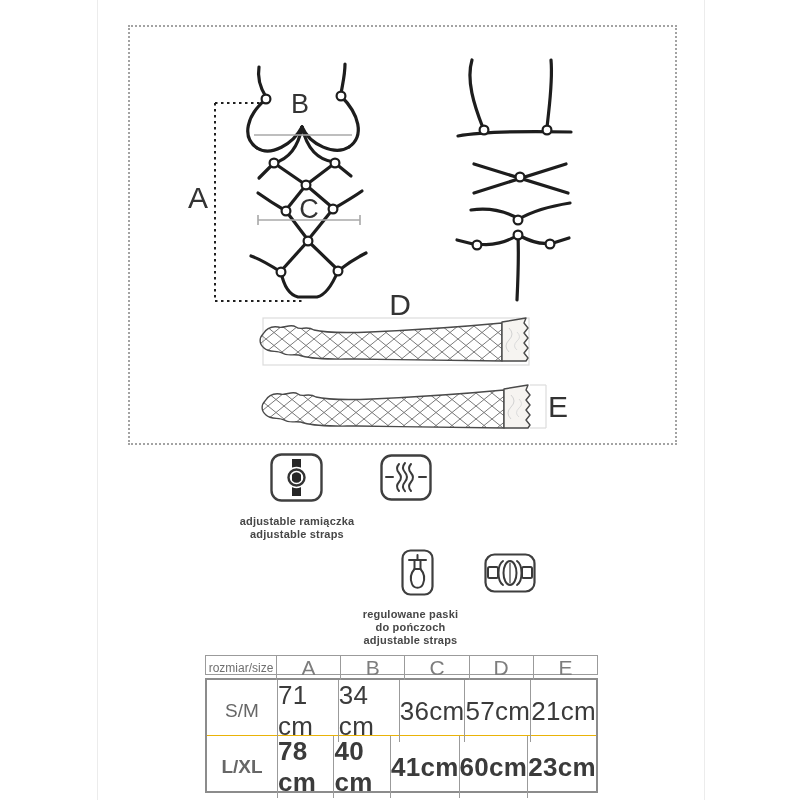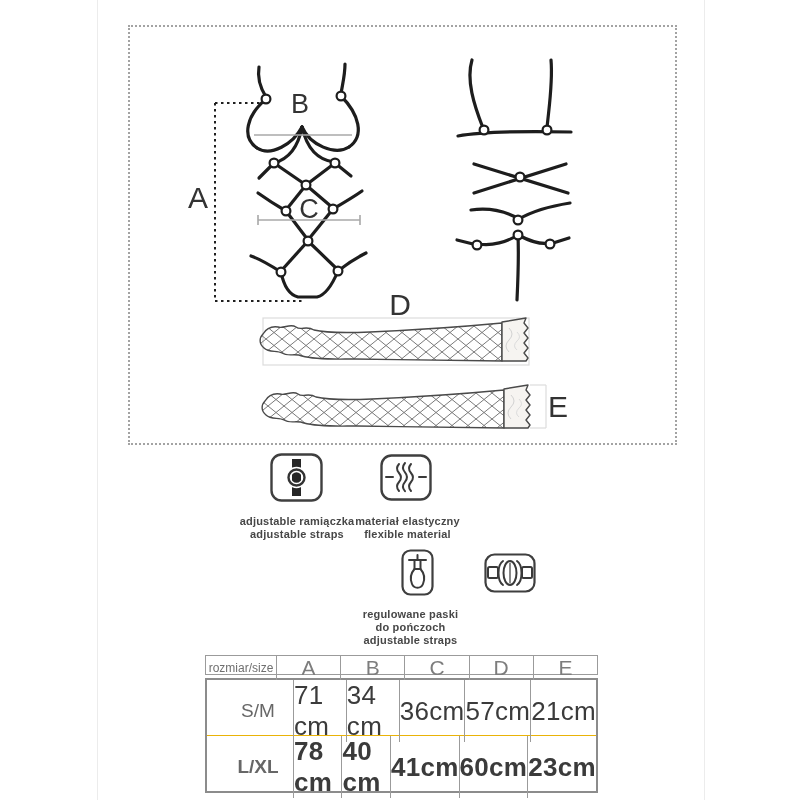--- a/index.html
+++ b/index.html
@@ -14,21 +14,21 @@
   .caption{position:absolute;text-align:center;color:#474747;font-size:11px;
         line-height:13px;font-weight:600;letter-spacing:0.2px;}
 
   .size-table{position:absolute;left:205px;top:655px;width:393px;}
   .st-header{display:grid;grid-template-columns:70px repeat(5,1fr);height:20px;
         border:1px solid #9b9b9b;box-sizing:border-box;}
   .st-hcell{display:flex;align-items:center;justify-content:center;color:#7d7d7d;
         font-size:21px;border-left:1px solid #9b9b9b;}
   .st-hcell.firstcol{border-left:none;font-size:12px;color:#6f6f6f;}
   .st-body{margin-top:3px;border:2px solid #8c8c8c;box-sizing:border-box;}
-  .st-row{display:grid;grid-template-columns:70px repeat(5,1fr);height:55px;padding-left:16px;}
+  .st-row{display:grid;grid-template-columns:70px repeat(5,1fr);height:55px;}
   .st-row.second{border-top:1px solid #eab308;font-weight:bold;}
   .st-cell{display:flex;align-items:center;justify-content:center;font-size:26px;
         color:#3b3b3b;border-left:1px solid #9b9b9b;letter-spacing:0.3px;}
   .st-cell.rowlabel{border-left:none;font-size:19px;color:#676767;letter-spacing:0;}
 
   .mlabel{font-family:"Liberation Sans",sans-serif;fill:#333;}
 </style>
 </head>
 <body>
 
@@ -191,24 +191,20 @@
         <path d="M33,8 C39,12 39,28 33,32"></path>
         <ellipse cx="26" cy="20" rx="6.5" ry="12"></ellipse>
         <path d="M26,10 L26,30" stroke-width="1.2"></path>
       </g>
     </svg>
   </div>
 
   <div class="caption" style="left:213px;top:515px;width:168px">
     <div>adjustable ramiączka</div>
     <div>adjustable straps</div>
-  </div>
-  <div class="caption" style="left:330px;top:515px;width:155px">
-    <div>materiał elastyczny</div>
-    <div>flexible material</div>
   </div>
   <div class="caption" style="left:333px;top:608px;width:155px">
     <div>regulowane paski</div>
     <div>do pończoch</div>
     <div>adjustable straps</div>
   </div>
 
   <div class="size-table">
     <div class="st-header">
       <div class="st-hcell firstcol">rozmiar/size</div>

